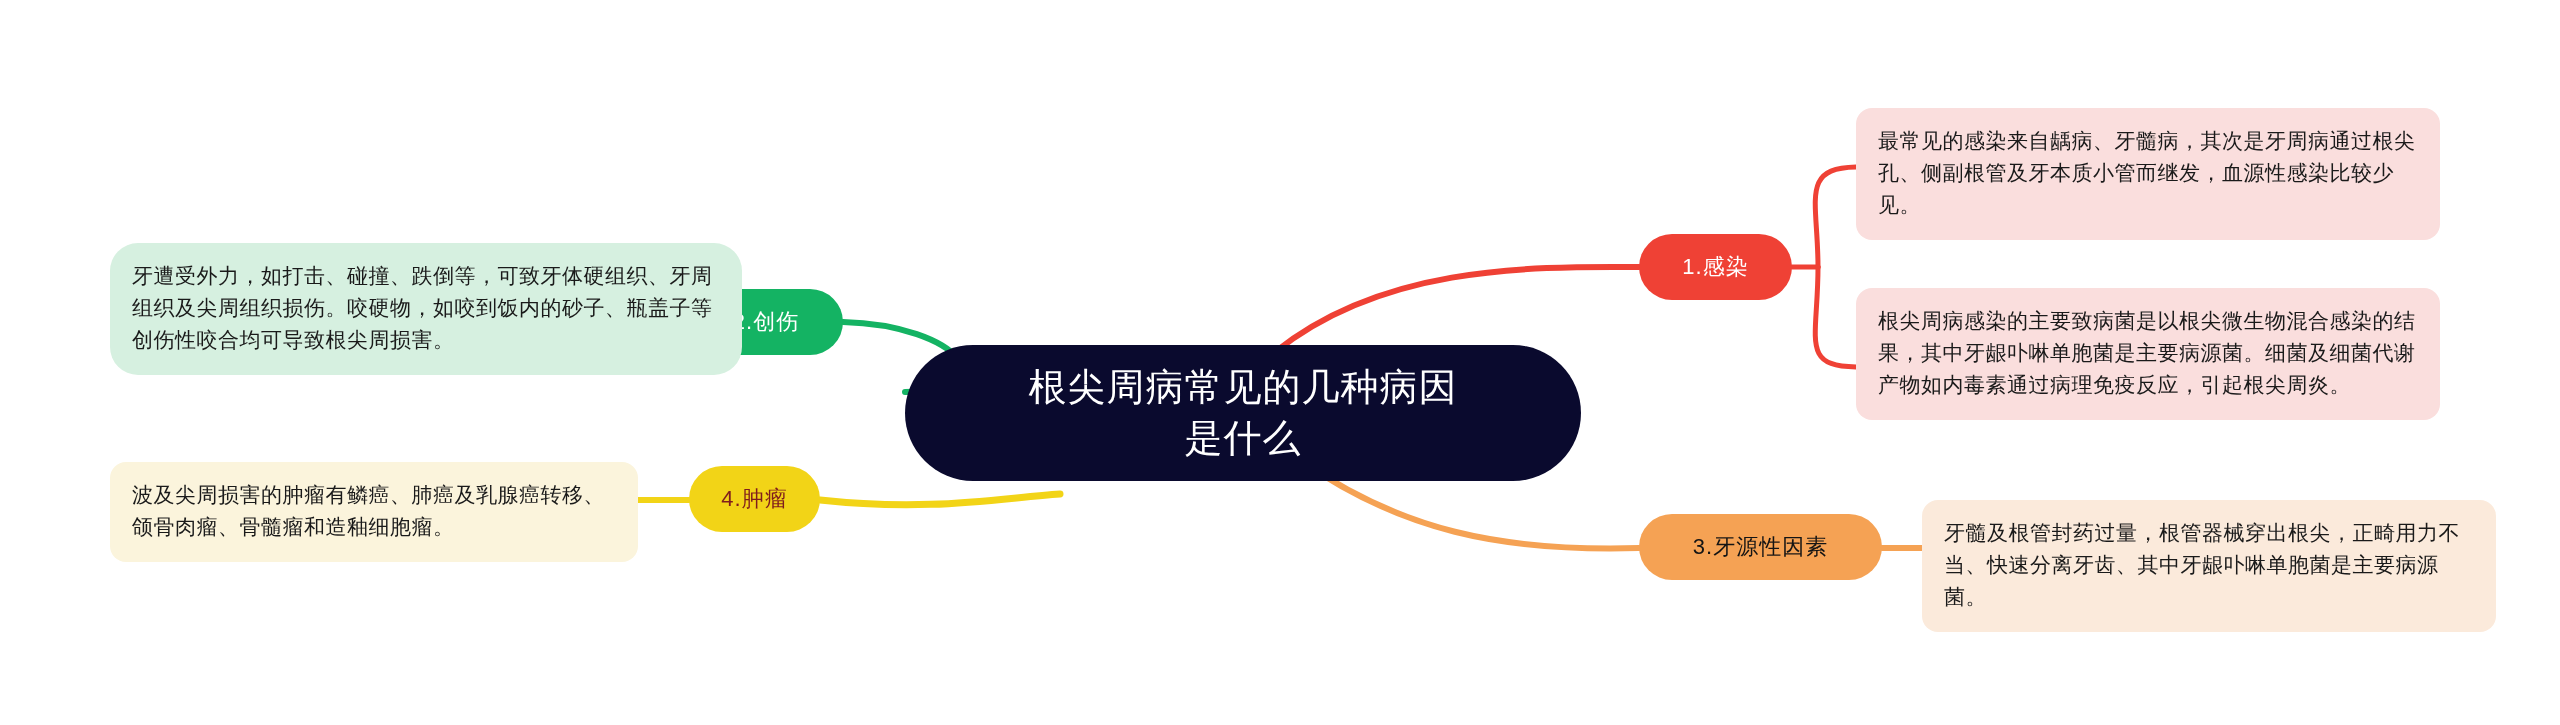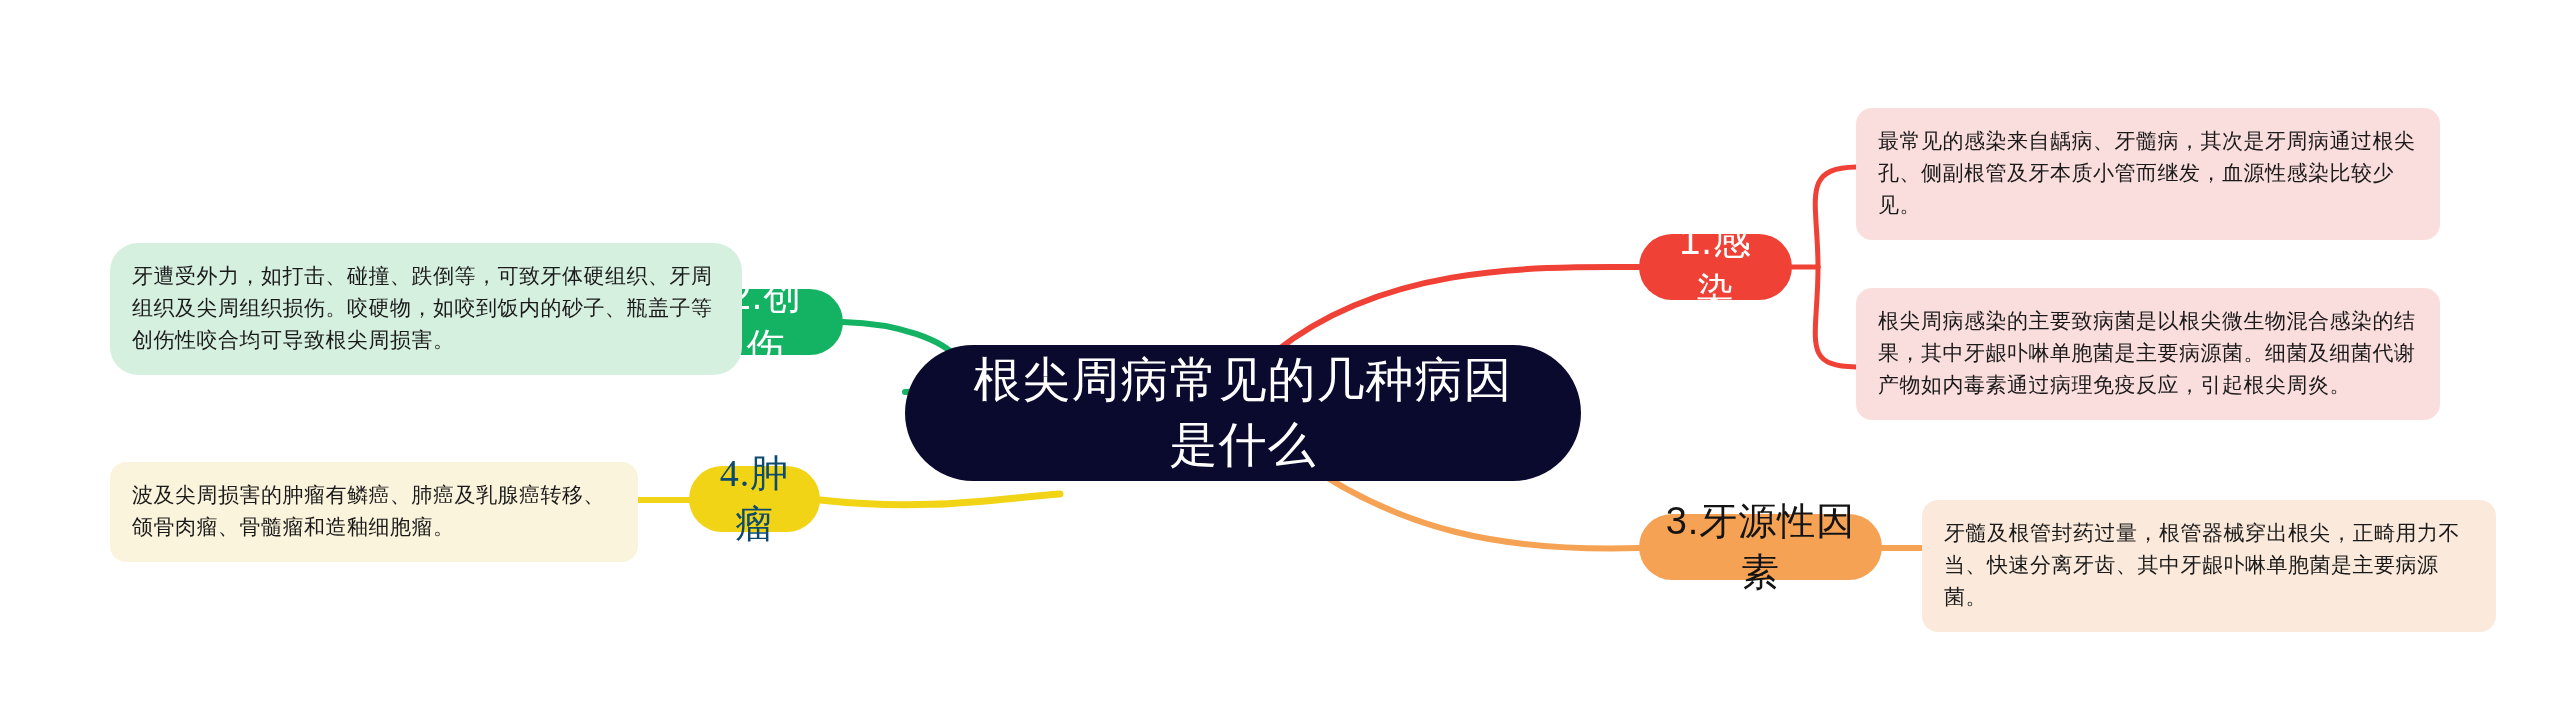--- a/index.html
+++ b/index.html
@@ -6,26 +6,26 @@
   body{width:2560px;height:725px;position:relative;overflow:hidden;
        font-family:"Liberation Sans","DejaVu Sans",sans-serif;}
   #canvas{position:absolute;left:0;top:0;width:2560px;height:725px;}
   svg.links{position:absolute;left:0;top:0;width:2560px;height:725px;pointer-events:none;}
 
   .node{position:absolute;box-sizing:border-box;display:flex;align-items:center;
         justify-content:center;text-align:center;}
 
   
   #central{left:905px;top:345px;width:676px;height:136px;border-radius:68px;
-           background:#0a0a2e;color:#ffffff;font-size:48px;line-height:1.35;
+           background:#0a0a2e;color:#ffffff;font-size:38px;line-height:1.35;
            letter-spacing:1px;padding:0 40px;}
   #central .t{display:block;}
 
   
-  .pill{border-radius:40px;font-size:38px;letter-spacing:1px;padding:0 26px;justify-content:flex-end;}
+  .pill{border-radius:40px;font-size:22px;letter-spacing:1px;padding:0 26px;}
   #n-infection{left:1639px;top:234px;width:153px;height:66px;background:#ef4135;color:#fff;}
   #n-trauma{left:689px;top:289px;width:154px;height:66px;background:#14b363;color:#fff;}
   #n-iatrogenic{left:1639px;top:514px;width:243px;height:66px;background:#f5a254;color:#141414;}
   #n-tumor{left:689px;top:466px;width:131px;height:66px;background:#f2d417;color:#141414;}
 
   
   .card{position:absolute;box-sizing:border-box;border-radius:16px;
         font-size:21px;line-height:1.52;padding:17px 22px 19px 22px;
         color:#1a1a1a;letter-spacing:0.5px;}
   #c-infect-1{left:1856px;top:108px;width:584px;background:#fadedd;}
@@ -72,21 +72,21 @@
   </div>
 
   <div class="node pill" id="n-trauma" style="background: rgb(20, 179, 99); color: rgb(255, 255, 255);">
     <span>2.创伤</span>
   </div>
 
   <div class="node pill" id="n-iatrogenic" style="background: rgb(245, 162, 84); color: rgb(20, 20, 20);">
     <span>3.牙源性因素</span>
   </div>
 
-  <div class="node pill" id="n-tumor" style="background: rgb(242, 212, 23); color: #0c4a6e; font-family: Liberation Serif, serif;">
+  <div class="node pill" id="n-tumor" style="background: rgb(242, 212, 23); color: #7f1d1d;">
     <span>4.肿瘤</span>
   </div>
 
   <div class="card" id="c-infect-1" style="background: rgb(250, 222, 221);">最常见的感染来自龋病、牙髓病，其次是牙周病通过根尖孔、侧副根管及牙本质小管而继发，血源性感染比较少见。</div>
 
   <div class="card" id="c-infect-2" style="background: rgb(250, 222, 221);">根尖周病感染的主要致病菌是以根尖微生物混合感染的结果，其中牙龈卟啉单胞菌是主要病源菌。细菌及细菌代谢产物如内毒素通过病理免疫反应，引起根尖周炎。</div>
 
   <div class="card" id="c-trauma" style="background: rgb(214, 240, 224);">牙遭受外力，如打击、碰撞、跌倒等，可致牙体硬组织、牙周组织及尖周组织损伤。咬硬物，如咬到饭内的砂子、瓶盖子等创伤性咬合均可导致根尖周损害。</div>
 
   <div class="card" id="c-tumor" style="background: rgb(251, 244, 220);">波及尖周损害的肿瘤有鳞癌、肺癌及乳腺癌转移、颌骨肉瘤、骨髓瘤和造釉细胞瘤。</div>

